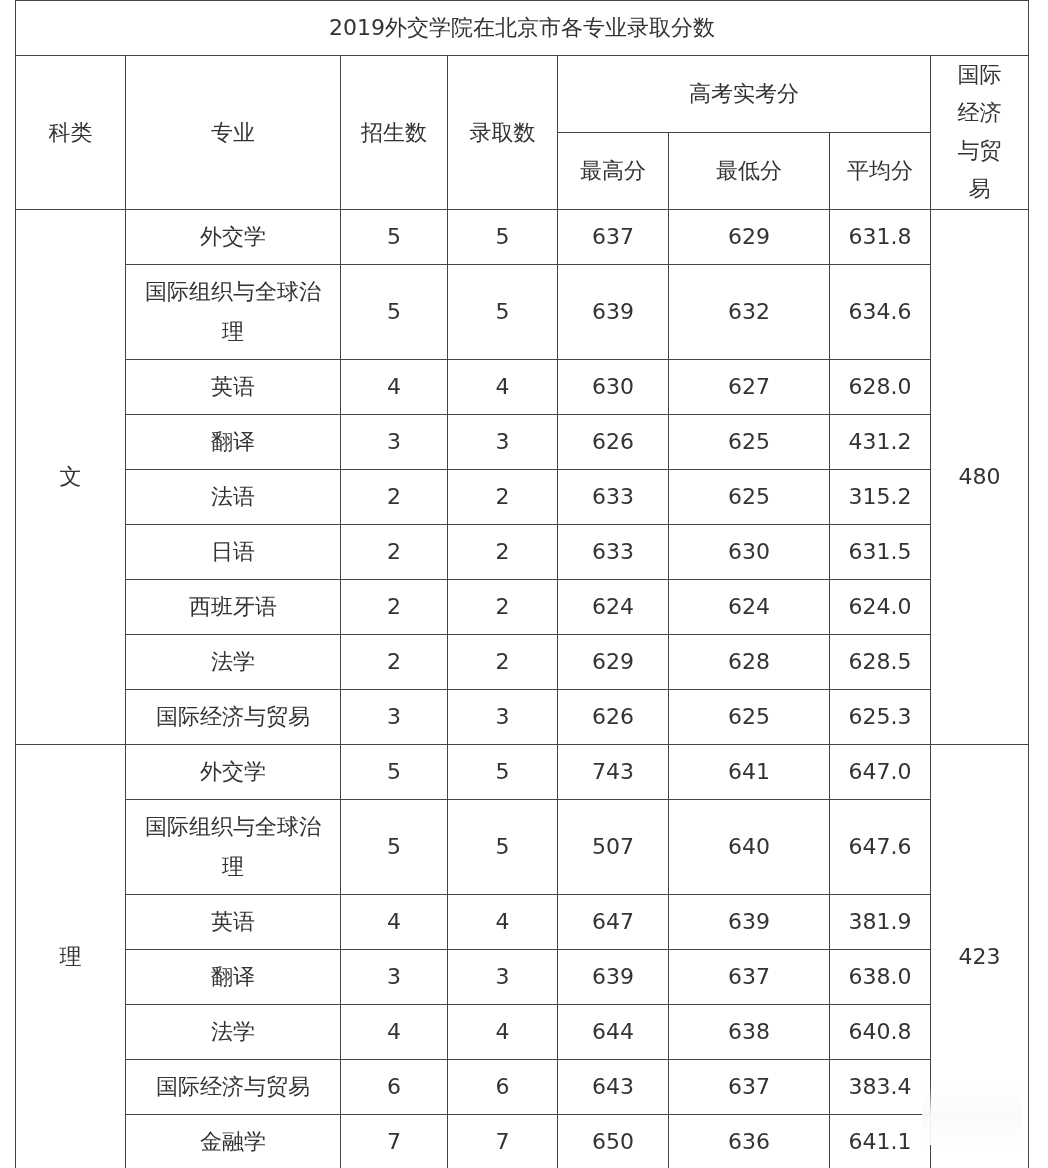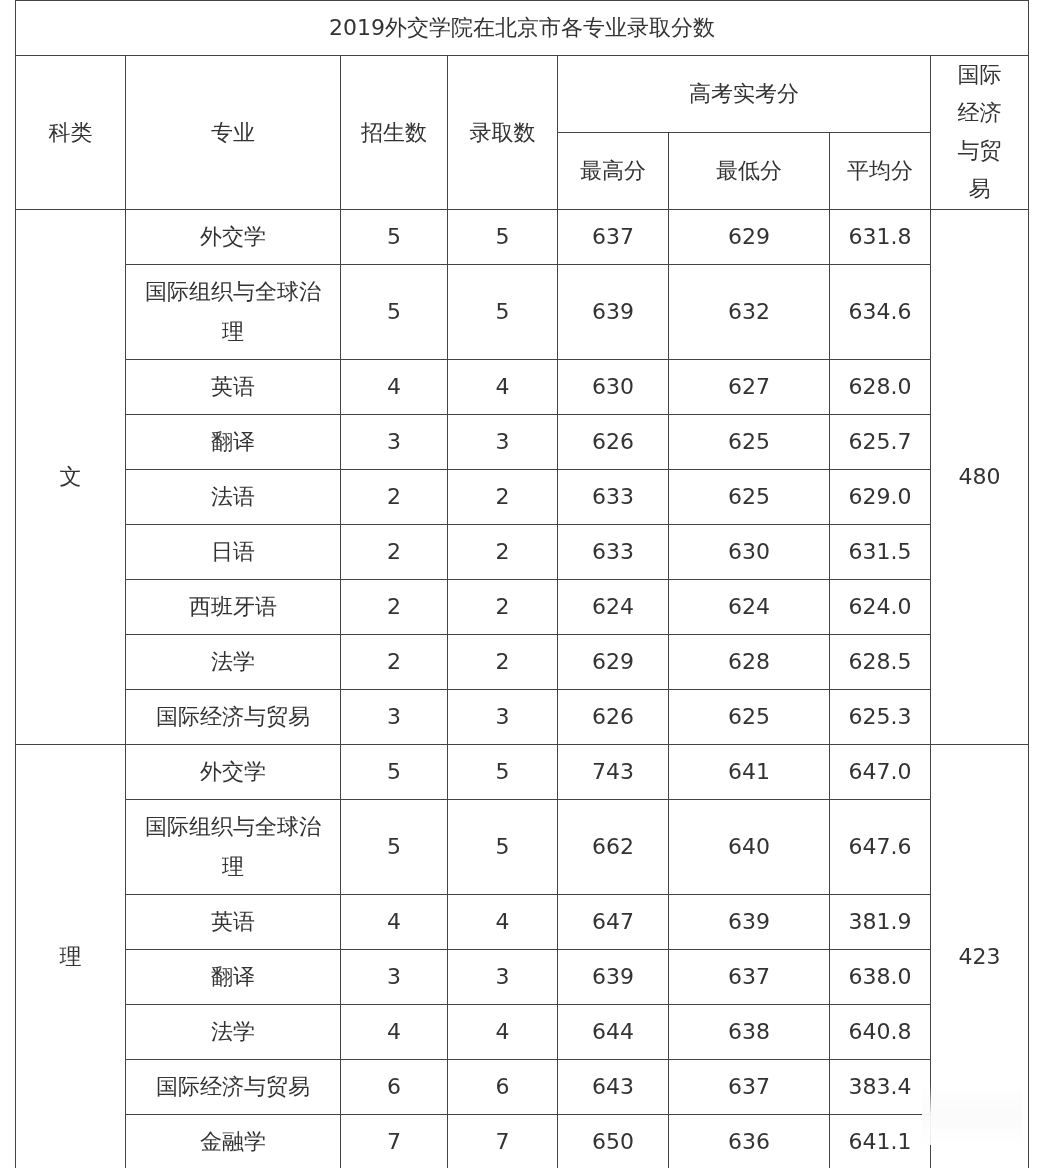--- a/index.html
+++ b/index.html
@@ -83,29 +83,29 @@
         <td>630</td>
         <td>627</td>
         <td>628.0</td>
       </tr>
       <tr class="row">
         <td><span class="twoline">翻译</span></td>
         <td>3</td>
         <td>3</td>
         <td>626</td>
         <td>625</td>
-        <td>625.7</td>
+        <td>431.2</td>
       </tr>
       <tr class="row">
         <td><span class="twoline">法语</span></td>
         <td>2</td>
         <td>2</td>
         <td>633</td>
         <td>625</td>
-        <td>629.0</td>
+        <td>315.2</td>
       </tr>
       <tr class="row">
         <td><span class="twoline">日语</span></td>
         <td>2</td>
         <td>2</td>
         <td>633</td>
         <td>630</td>
         <td>631.5</td>
       </tr>
       <tr class="row">
@@ -139,21 +139,21 @@
         <td>5</td>
         <td>743</td>
         <td>641</td>
         <td>647.0</td>
         <td rowspan="7" class="line-cell">423</td>
       </tr>
       <tr class="row tall">
         <td><span class="twoline">国际组织与全球治理</span></td>
         <td>5</td>
         <td>5</td>
-        <td>662</td>
+        <td>507</td>
         <td>640</td>
         <td>647.6</td>
       </tr>
       <tr class="row">
         <td><span class="twoline">英语</span></td>
         <td>4</td>
         <td>4</td>
         <td>647</td>
         <td>639</td>
         <td>381.9</td>

